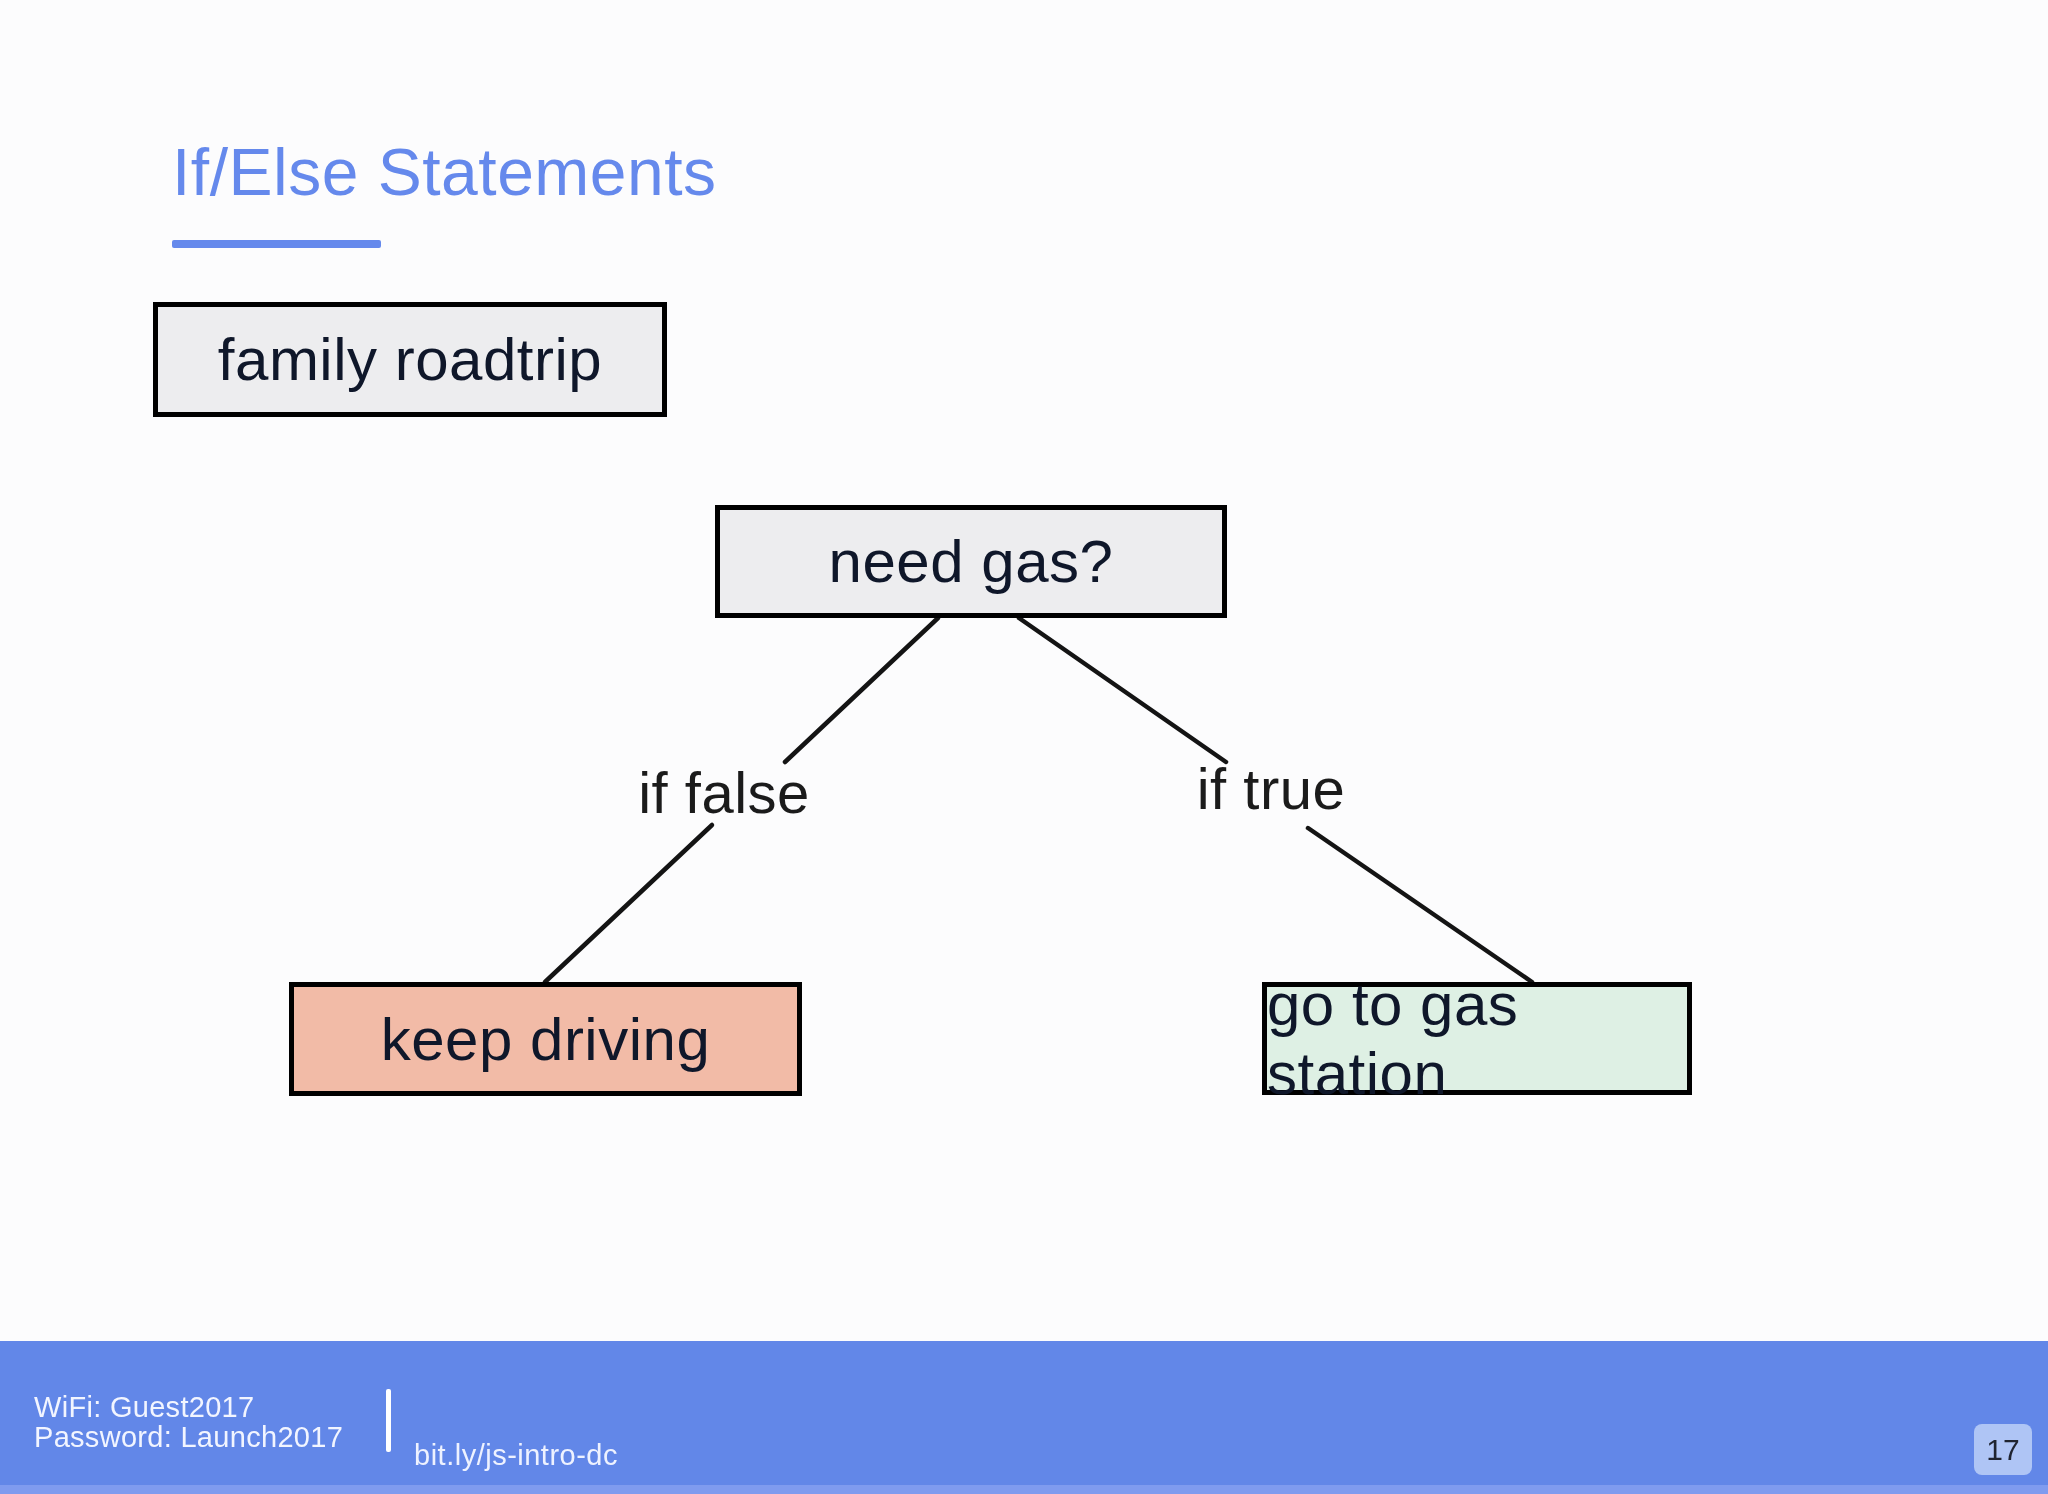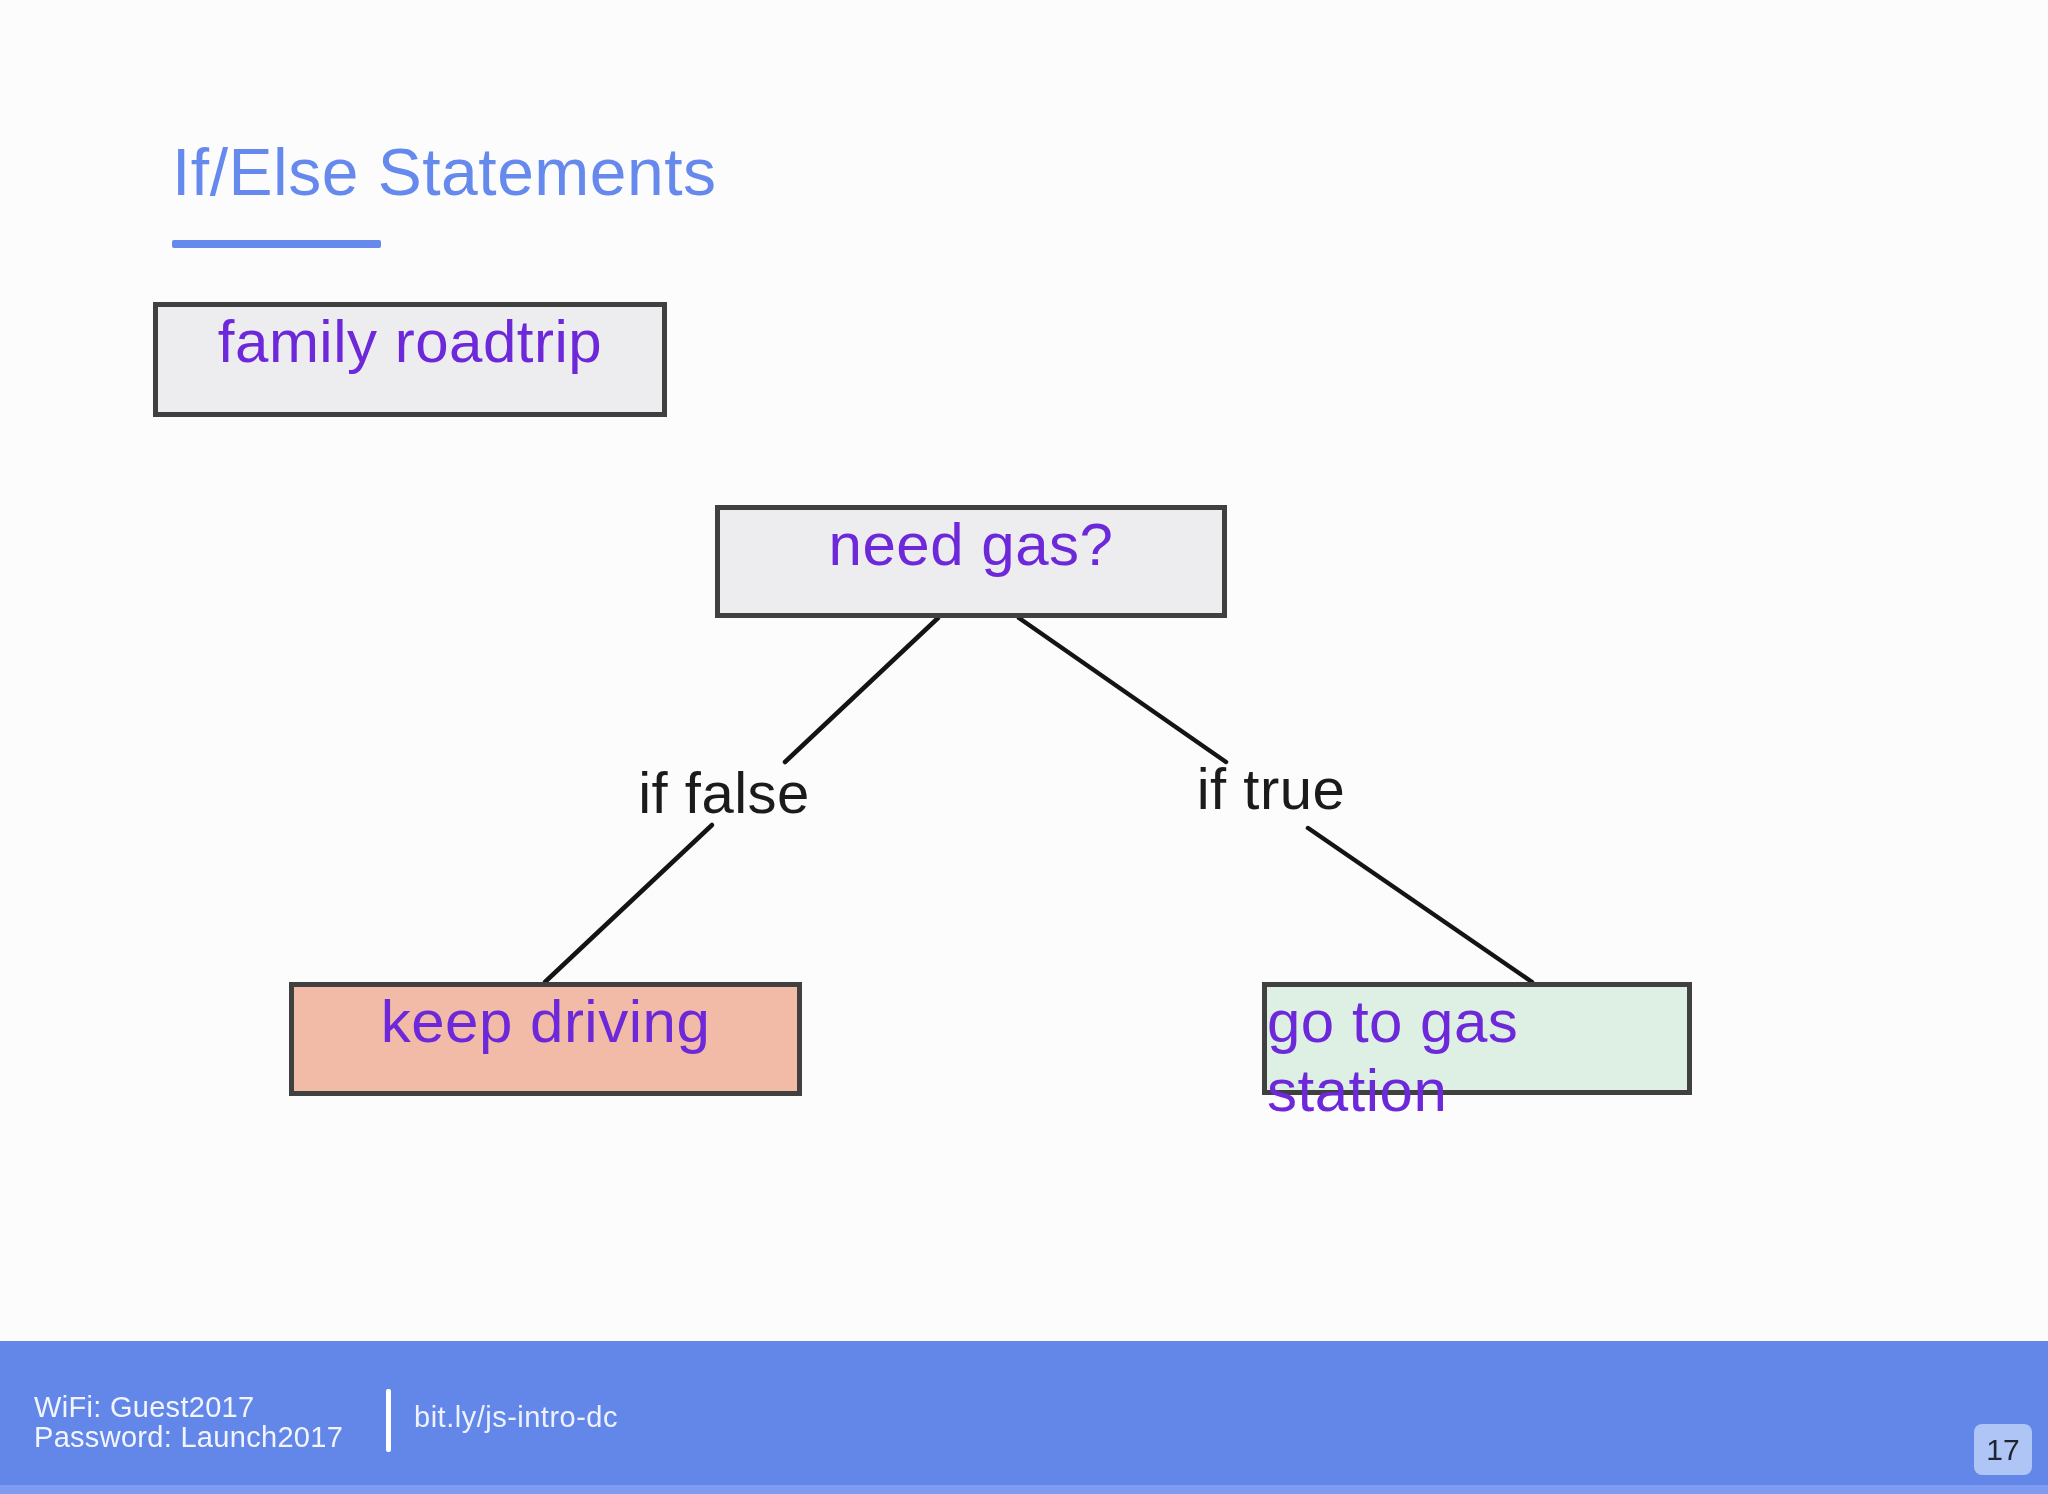--- a/index.html
+++ b/index.html
@@ -50,25 +50,26 @@
   .edges line {
     stroke: #141414;
     stroke-width: 4.5;
     stroke-linecap: round;
   }
 
   
   .node {
     position: absolute;
     box-sizing: border-box;
-    border: 5px solid #404040;
+    border: 5px solid #000000;
     display: flex;
+    align-items: center;
     justify-content: center;
     font-size: 60px;
-    color: #6d28d9;
+    color: #0f172a;
     letter-spacing: 0.5px;
   }
   .node-start {
     left: 153px;  top: 302px;
     width: 514px; height: 115px;
     background: #ededef;
   }
   .node-decision {
     left: 715px;  top: 505px;
     width: 512px; height: 113px;
@@ -130,21 +131,21 @@
     left: 386px;
     top: 1389px;
     width: 5px;
     height: 63px;
     background: #ffffff;
     border-radius: 2px;
   }
   .footer-link {
     position: absolute;
     left: 414px;
-    top: 1402px;
+    top: 1440px;
     font-size: 29px;
     line-height: 30px;
     color: #eef2ff;
     letter-spacing: 0.5px;
   }
   .page-number {
     position: absolute;
     left: 1974px;
     top: 1424px;
     width: 58px;

